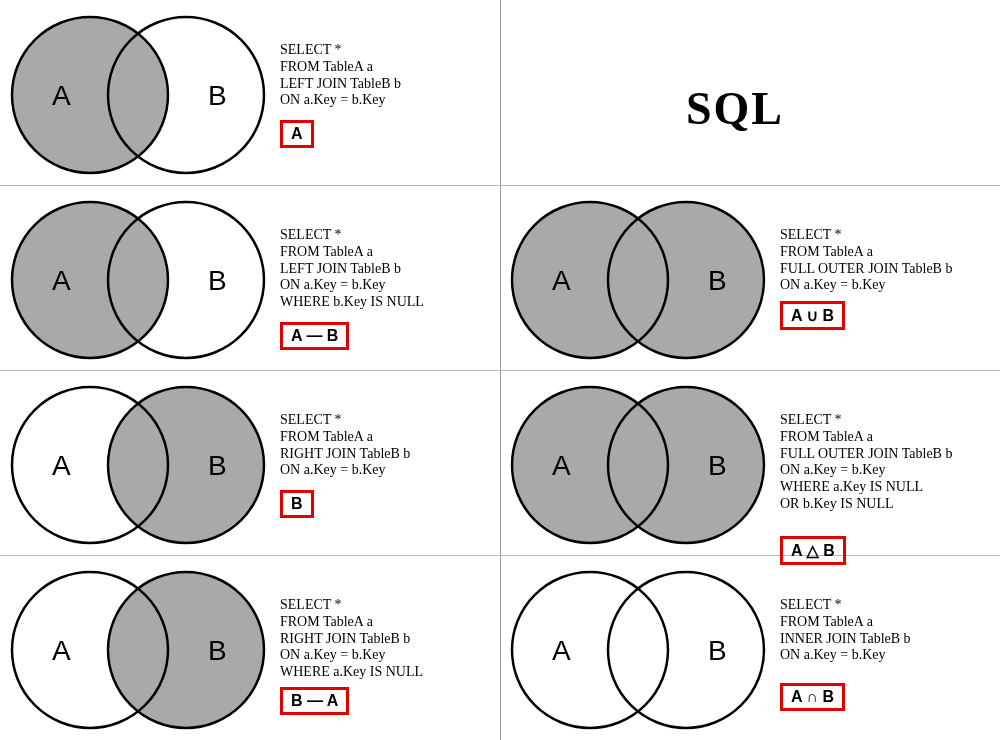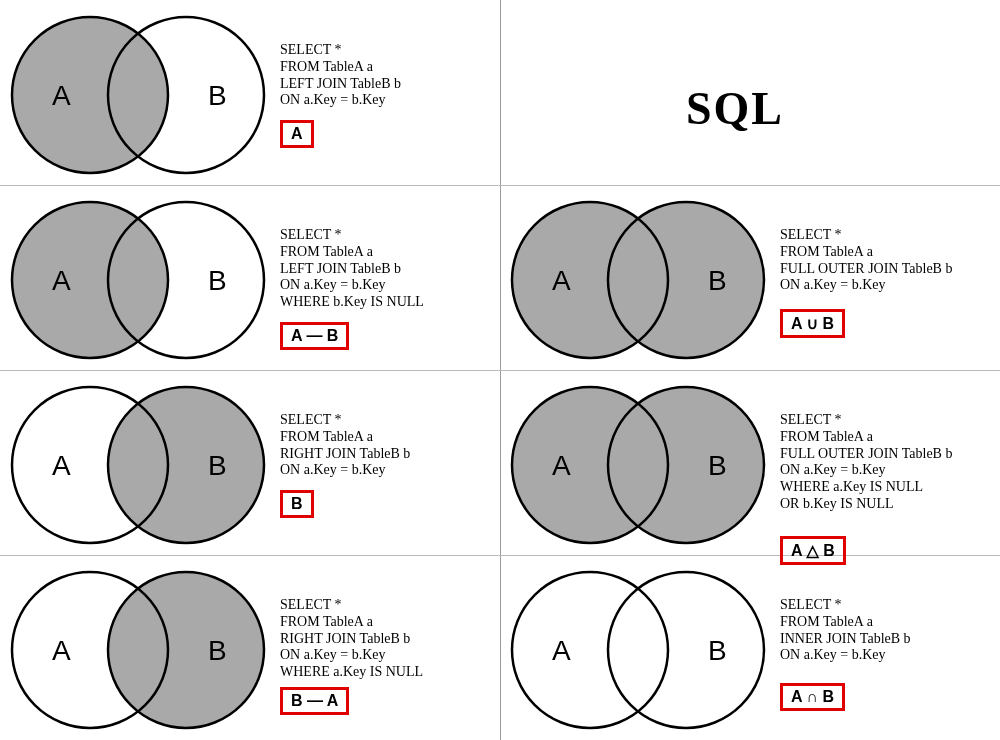--- a/index.html
+++ b/index.html
@@ -170,21 +170,21 @@
     <circle cx="82" cy="85" r="78" fill="none" stroke="#000" stroke-width="2.5"></circle>
     <circle cx="178" cy="85" r="78" fill="none" stroke="#000" stroke-width="2.5"></circle>
     <text x="44" y="95" class="venn-label">A</text>
     <text x="200" y="95" class="venn-label">B</text>
   </svg>
       </div>
     <div class="code">SELECT *
 FROM TableA a
 FULL OUTER JOIN TableB b
 ON a.Key = b.Key</div>
-    <div class="badge" style="top:124px">A ∪ B</div>
+    <div class="badge" style="top:116px">A ∪ B</div>
   </div>
     <div class="cell" style="left: 500px; top: 370px;">
     <div class="venn">
   <svg width="262" height="170">
     <circle cx="82" cy="85" r="78" fill="#a9a9a9"></circle>
           <circle cx="178" cy="85" r="78" fill="#a9a9a9"></circle>
           <path d="M 130 23.51829540424241 A 78 78 0 0 1 130 146.4817045957576 A 78 78 0 0 0 130 23.51829540424241 Z" fill="#ffffff"></path>
           <path d="M 130 23.51829540424241 A 78 78 0 0 0 130 146.4817045957576 A 78 78 0 0 1 130 23.51829540424241 Z" fill="#ffffff"></path>
     <circle cx="82" cy="85" r="78" fill="none" stroke="#000" stroke-width="2.5"></circle>
     <circle cx="178" cy="85" r="78" fill="none" stroke="#000" stroke-width="2.5"></circle>

